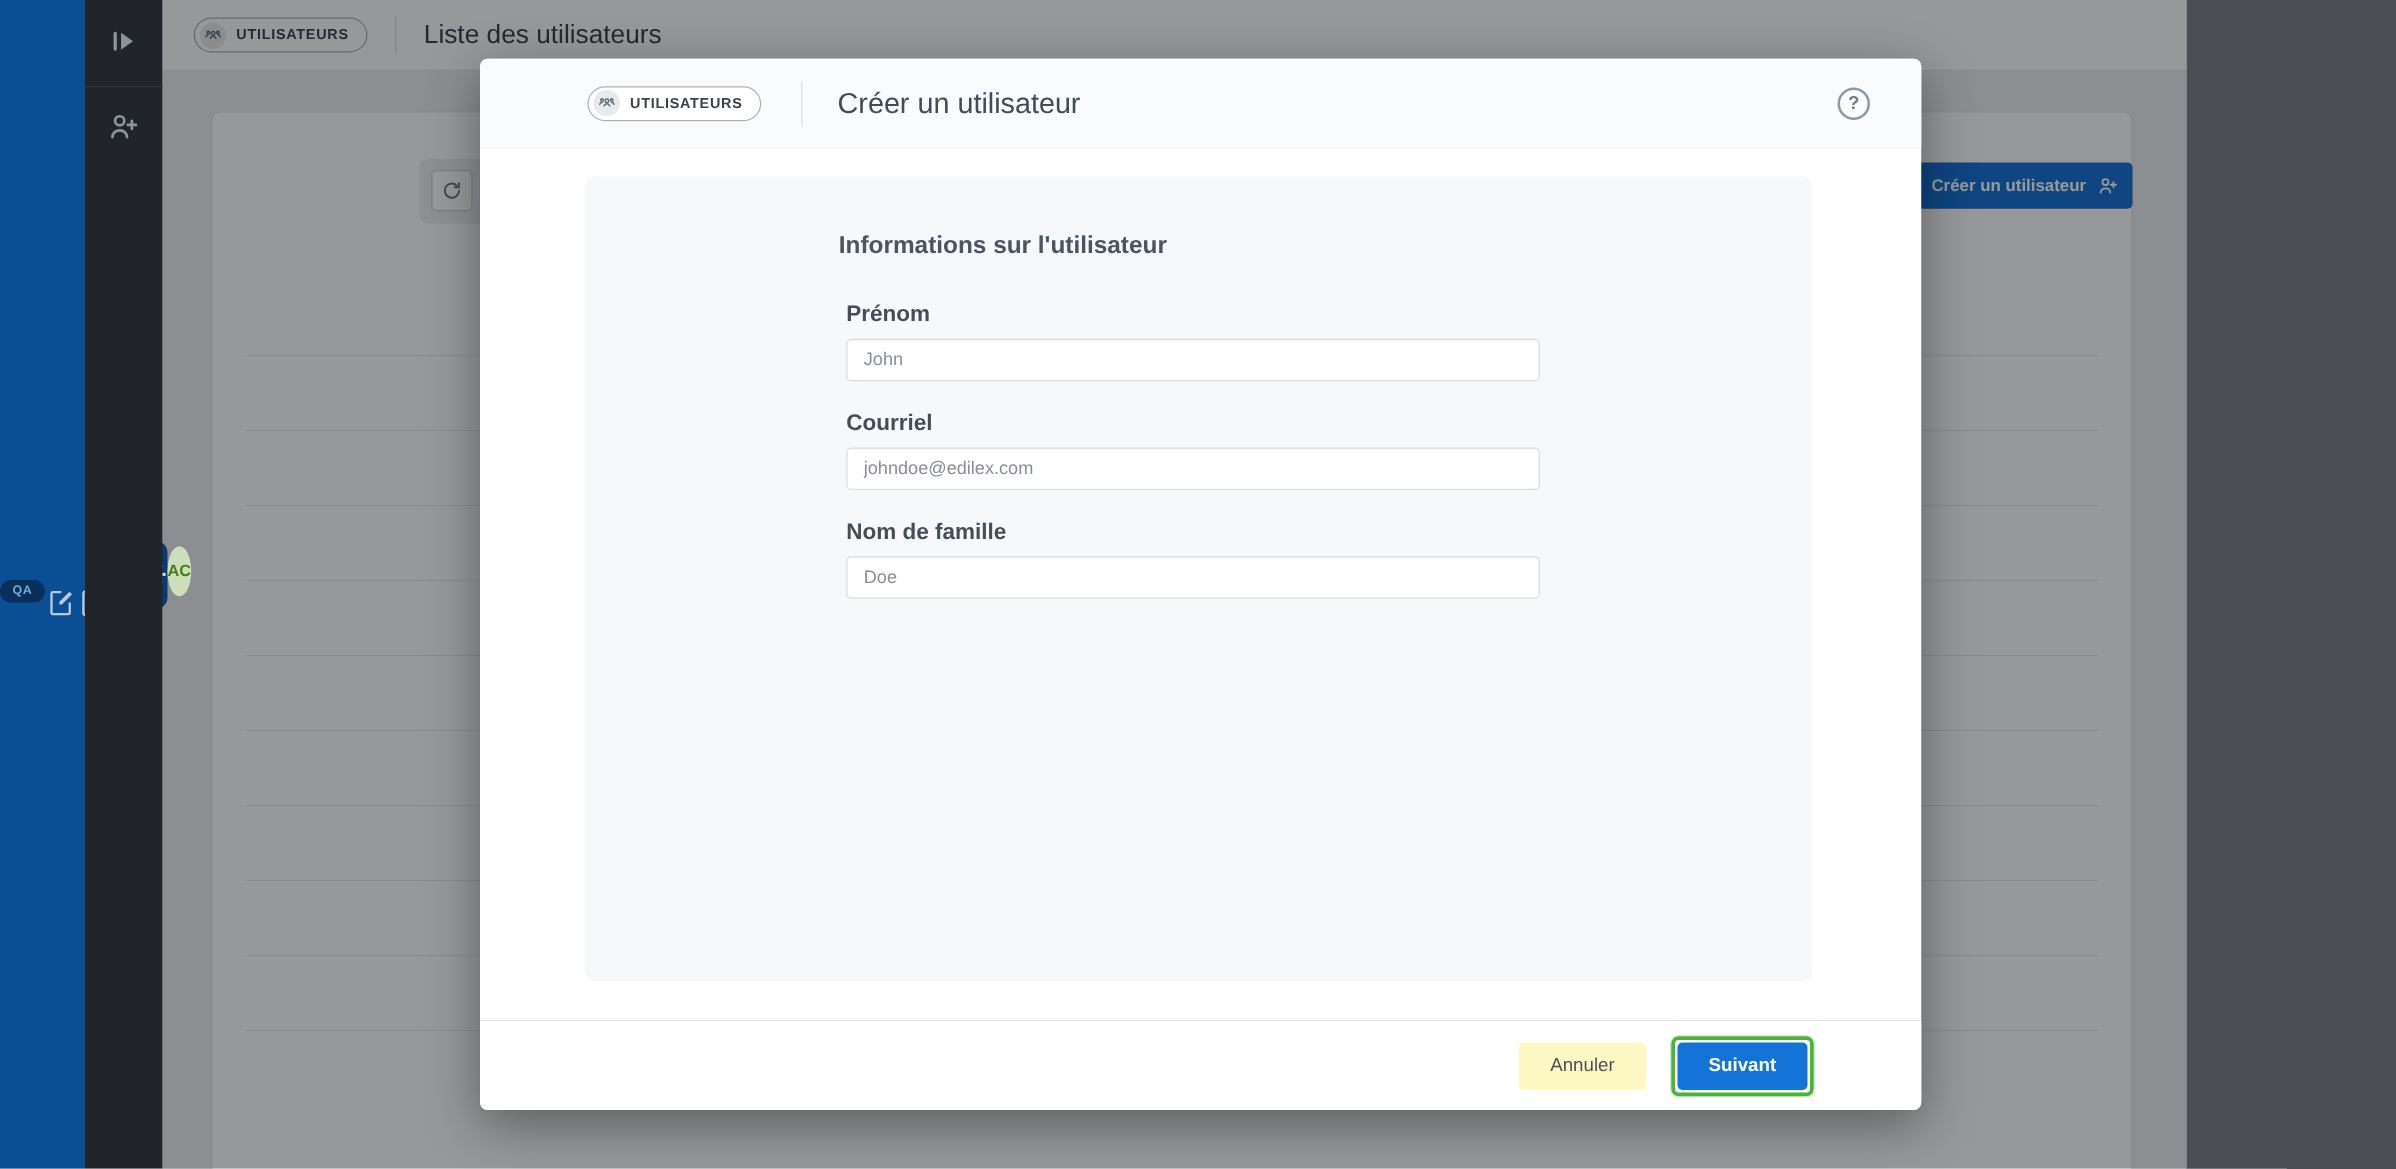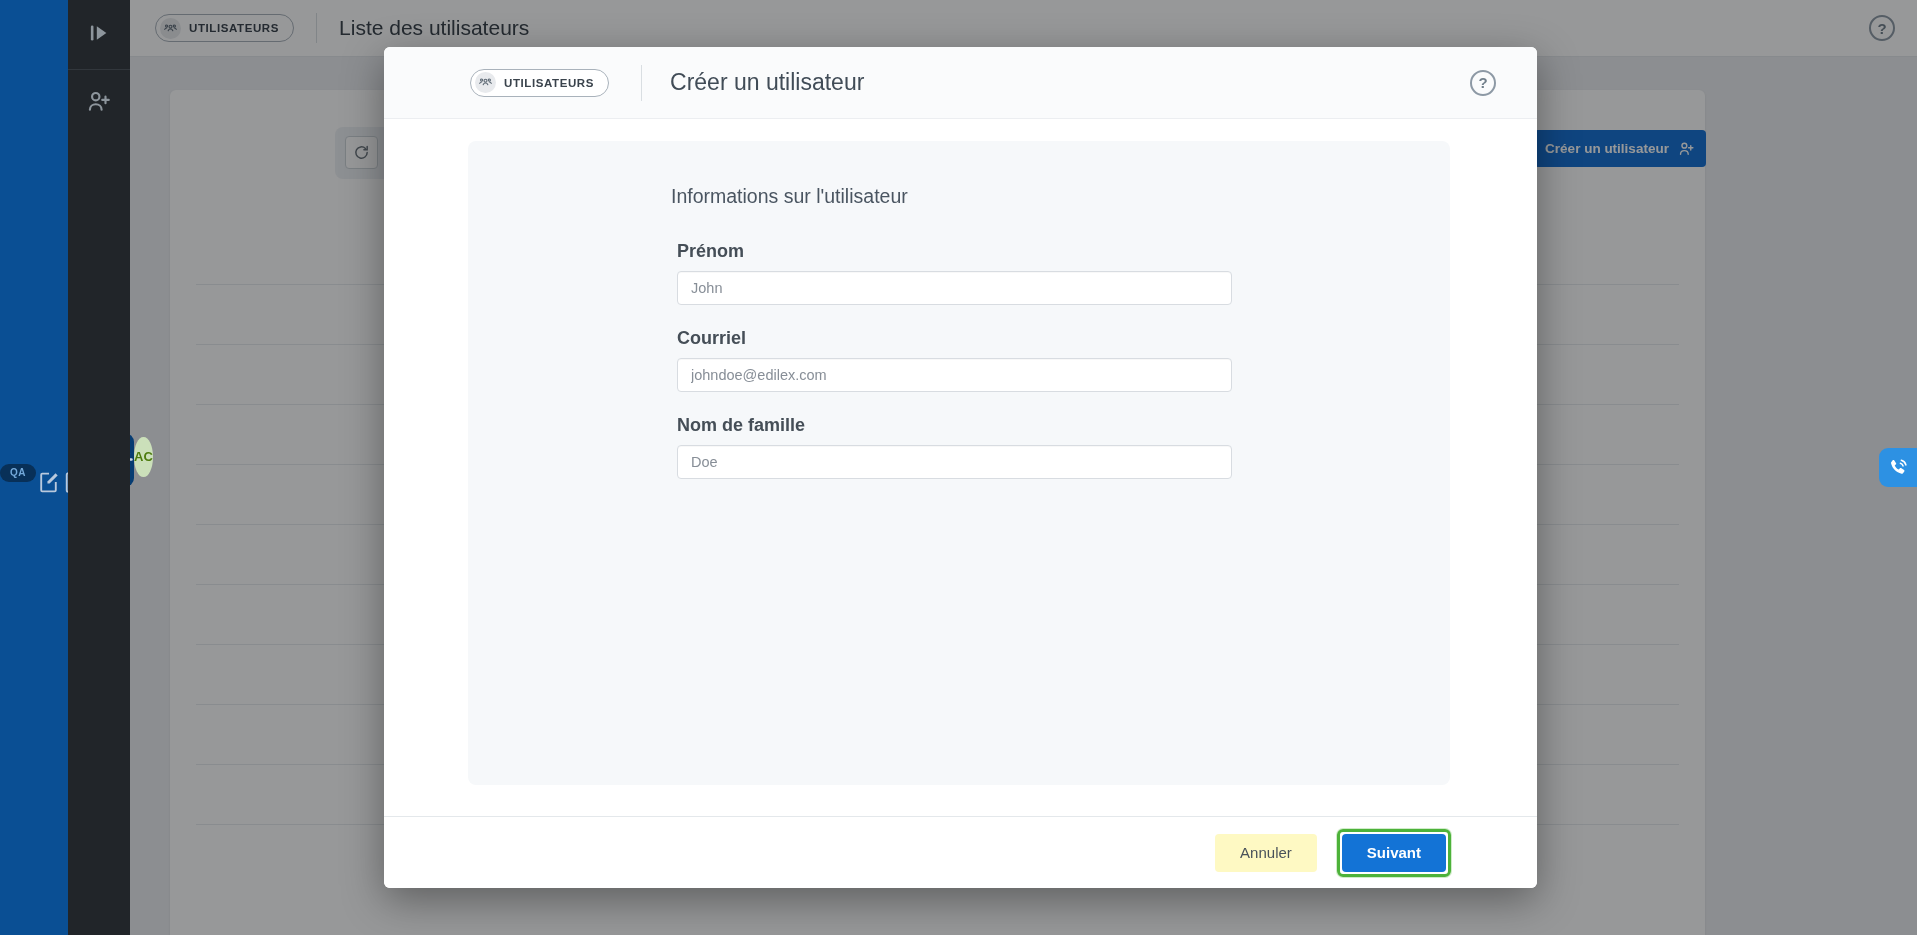--- a/index.html
+++ b/index.html
@@ -1,18 +1,18 @@
 <!DOCTYPE html>
 <html><head>
 <meta charset="utf-8">
 <style>
   * { box-sizing: border-box; }
   html,body { margin:0; padding:0; }
   body { background:#4a4d52; font-family:"Liberation Sans","DejaVu Sans",sans-serif; }
-  .screen { position:relative; width:1917px; height:935px; overflow:hidden; background:#eef0f3;padding-left:32px; }
+  .screen { position:relative; width:1749px; height:935px; overflow:hidden; background:#eef0f3;padding-left:32px; }
 
   
   .sb1 { position:absolute; left:0; top:0; width:68px; height:935px; background:#0a4f94; z-index:80;
          display:flex; flex-direction:row; align-items:center; }
   .sb1 .logo { margin-top:12px; width:42px; height:42px; display:block; }
   .env-badge { margin-top:10px; background:#083058; color:#74a9da; font-size:10px; font-weight:bold;
                letter-spacing:.5px; padding:4px 10px; border-radius:11px; line-height:1; }
   .sb1 .nav-ic { width:40px; height:40px; display:flex; align-items:center; justify-content:center;
                  margin-top:30px; cursor:pointer; }
   .sb1 .nav-ic svg { width:25px; height:25px; }
@@ -76,21 +76,21 @@
   .modal-header { position:absolute; left:0; top:0; right:0; height:72px; background:#fafbfc;
                   border-bottom:1px solid #eceef1; border-radius:6px 6px 0 0;
                   display:flex; align-items:center; padding:0 41px 0 86px; }
   .modal-header .pill-badge { background:#fff; }
   .modal-header .vdivider { height:36px; margin:0 28px 0 32px; }
   .modal-title { font-size:23px; color:#414c57; }
   .modal-header .help-circle { margin-left:auto; }
 
   .modal-panel { position:absolute; left:84px; top:94px; width:982px; height:644px; background:#f6f8fa; border-radius:8px; }
   .form { position:absolute; left:203px; top:44px; width:562px; }
-  .section-title { font-size:19.5px; color:#4a5561; font-weight:normal; margin:0 0 33px 0; }
+  .section-title { font-size:19.5px; color:#4a5561; font-weight:bold; margin:0 0 33px 0; }
   .field { margin:0 0 23px 6px; }
   .field-label { display:block; font-size:18px; font-weight:bold; color:#454e57; margin-bottom:9px; }
   .field-input { width:555px; height:34px; border:1px solid #d8dce1; border-radius:4px; background:#fff;
                  padding:0 13px; font-size:14.5px; color:#495057; outline:none;
                  font-family:"Liberation Sans","DejaVu Sans",sans-serif; box-shadow:inset 0 1px 1px rgba(0,0,0,.03); }
   .field-input::placeholder { color:#878e97; opacity:1; }
 
   .modal-footer { position:absolute; left:0; right:0; bottom:0; height:72px; background:#fff;
                   border-top:1px solid #e4e8eb; border-radius:0 0 6px 6px;
                   display:flex; align-items:center; justify-content:flex-end; padding-right:86px; }

